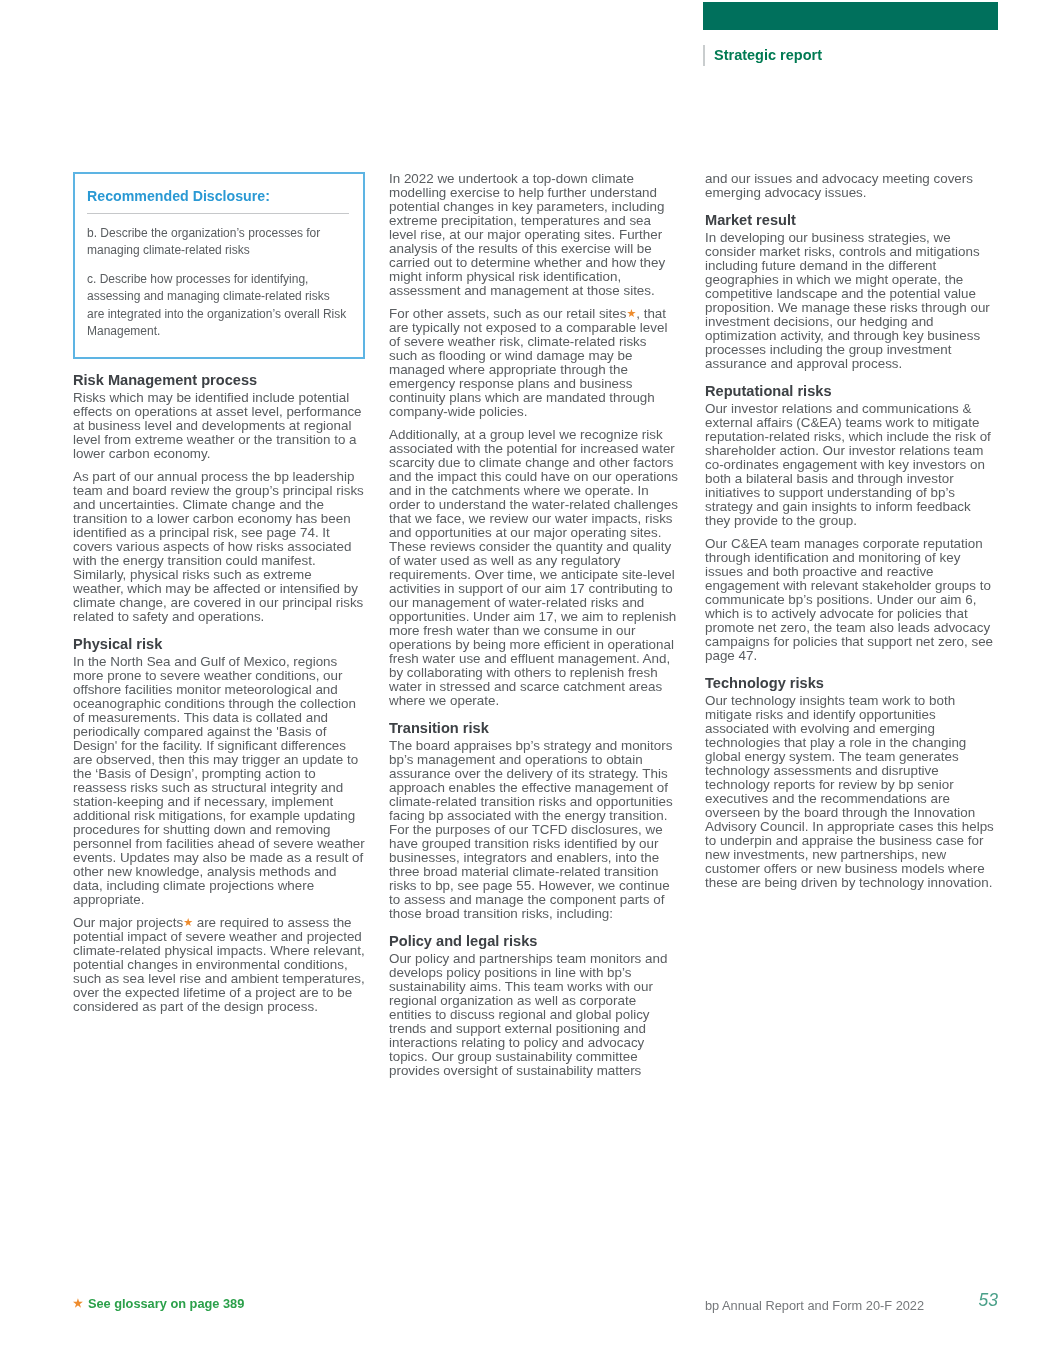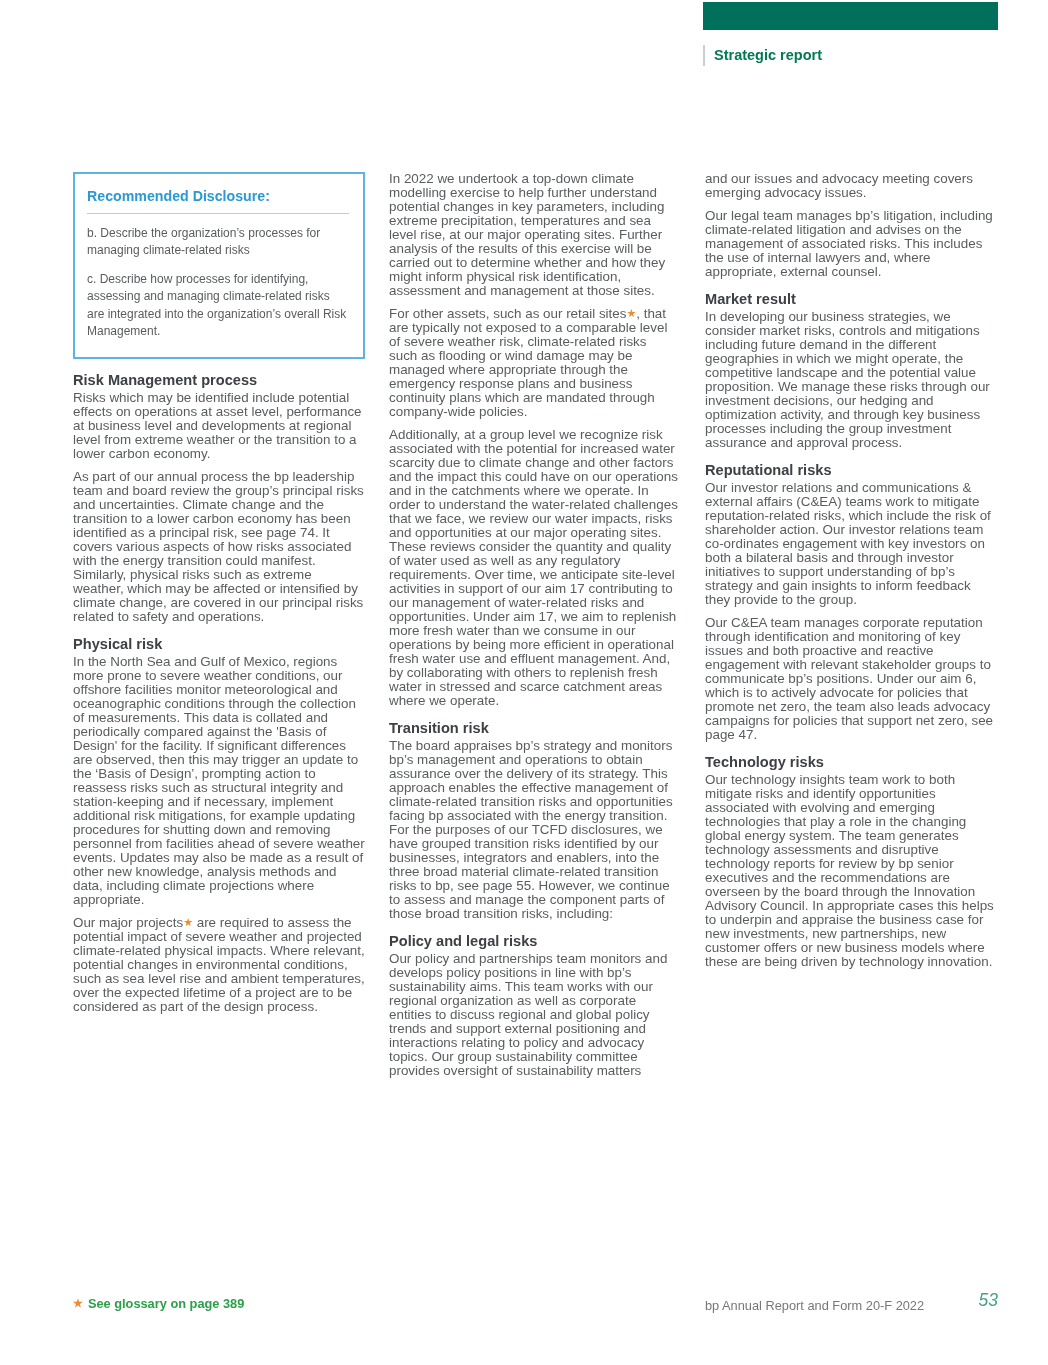--- a/index.html
+++ b/index.html
@@ -109,21 +109,20 @@
       <p>In 2022 we undertook a top-down climate modelling exercise to help further understand potential changes in key parameters, including extreme precipitation, temperatures and sea level rise, at our major operating sites. Further analysis of the results of this exercise will be carried out to determine whether and how they might inform physical risk identification, assessment and management at those sites.</p>
       <p>For other assets, such as our retail sites<span class="star" style="color: rgb(238, 140, 46);">★</span>, that are typically not exposed to a comparable level of severe weather risk, climate-related risks such as flooding or wind damage may be managed where appropriate through the emergency response plans and business continuity plans which are mandated through company-wide policies.</p>
       <p>Additionally, at a group level we recognize risk associated with the potential for increased water scarcity due to climate change and other factors and the impact this could have on our operations and in the catchments where we operate. In order to understand the water-related challenges that we face, we review our water impacts, risks and opportunities at our major operating sites. These reviews consider the quantity and quality of water used as well as any regulatory requirements. Over time, we anticipate site-level activities in support of our aim 17 contributing to our management of water-related risks and opportunities. Under aim 17, we aim to replenish more fresh water than we consume in our operations by being more efficient in operational fresh water use and effluent management. And, by collaborating with others to replenish fresh water in stressed and scarce catchment areas where we operate.</p>
       <h3>Transition risk</h3>
       <p>The board appraises bp’s strategy and monitors bp’s management and operations to obtain assurance over the delivery of its strategy. This approach enables the effective management of climate-related transition risks and opportunities facing bp associated with the energy transition. For the purposes of our TCFD disclosures, we have grouped transition risks identified by our businesses, integrators and enablers, into the three broad material climate-related transition risks to bp, see page 55. However, we continue to assess and manage the component parts of those broad transition risks, including:</p>
       <h3>Policy and legal risks</h3>
       <p>Our policy and partnerships team monitors and develops policy positions in line with bp’s sustainability aims. This team works with our regional organization as well as corporate entities to discuss regional and global policy trends and support external positioning and interactions relating to policy and advocacy topics. Our group sustainability committee provides oversight of sustainability matters</p>
     </div>
   <div class="col col-3">
       <p>and our issues and advocacy meeting covers emerging advocacy issues.</p>
-      <p>Our legal team manages bp’s litigation, including climate-related litigation and advises on the management of associated risks. This includes the use of internal lawyers and, where appropriate, external counsel.</p>
       <h3>Market result</h3>
       <p>In developing our business strategies, we consider market risks, controls and mitigations including future demand in the different geographies in which we might operate, the competitive landscape and the potential value proposition. We manage these risks through our investment decisions, our hedging and optimization activity, and through key business processes including the group investment assurance and approval process.</p>
       <h3>Reputational risks</h3>
       <p>Our investor relations and communications &amp; external affairs (C&amp;EA) teams work to mitigate reputation-related risks, which include the risk of shareholder action. Our investor relations team co-ordinates engagement with key investors on both a bilateral basis and through investor initiatives to support understanding of bp’s strategy and gain insights to inform feedback they provide to the group.</p>
       <p>Our C&amp;EA team manages corporate reputation through identification and monitoring of key issues and both proactive and reactive engagement with relevant stakeholder groups to communicate bp’s positions. Under our aim 6, which is to actively advocate for policies that promote net zero, the team also leads advocacy campaigns for policies that support net zero, see page 47.</p>
       <h3>Technology risks</h3>
       <p>Our technology insights team work to both mitigate risks and identify opportunities associated with evolving and emerging technologies that play a role in the changing global energy system. The team generates technology assessments and disruptive technology reports for review by bp senior executives and the recommendations are overseen by the board through the Innovation Advisory Council. In appropriate cases this helps to underpin and appraise the business case for new investments, new partnerships, new customer offers or new business models where these are being driven by technology innovation.</p>
     </div>
 </div>
 

